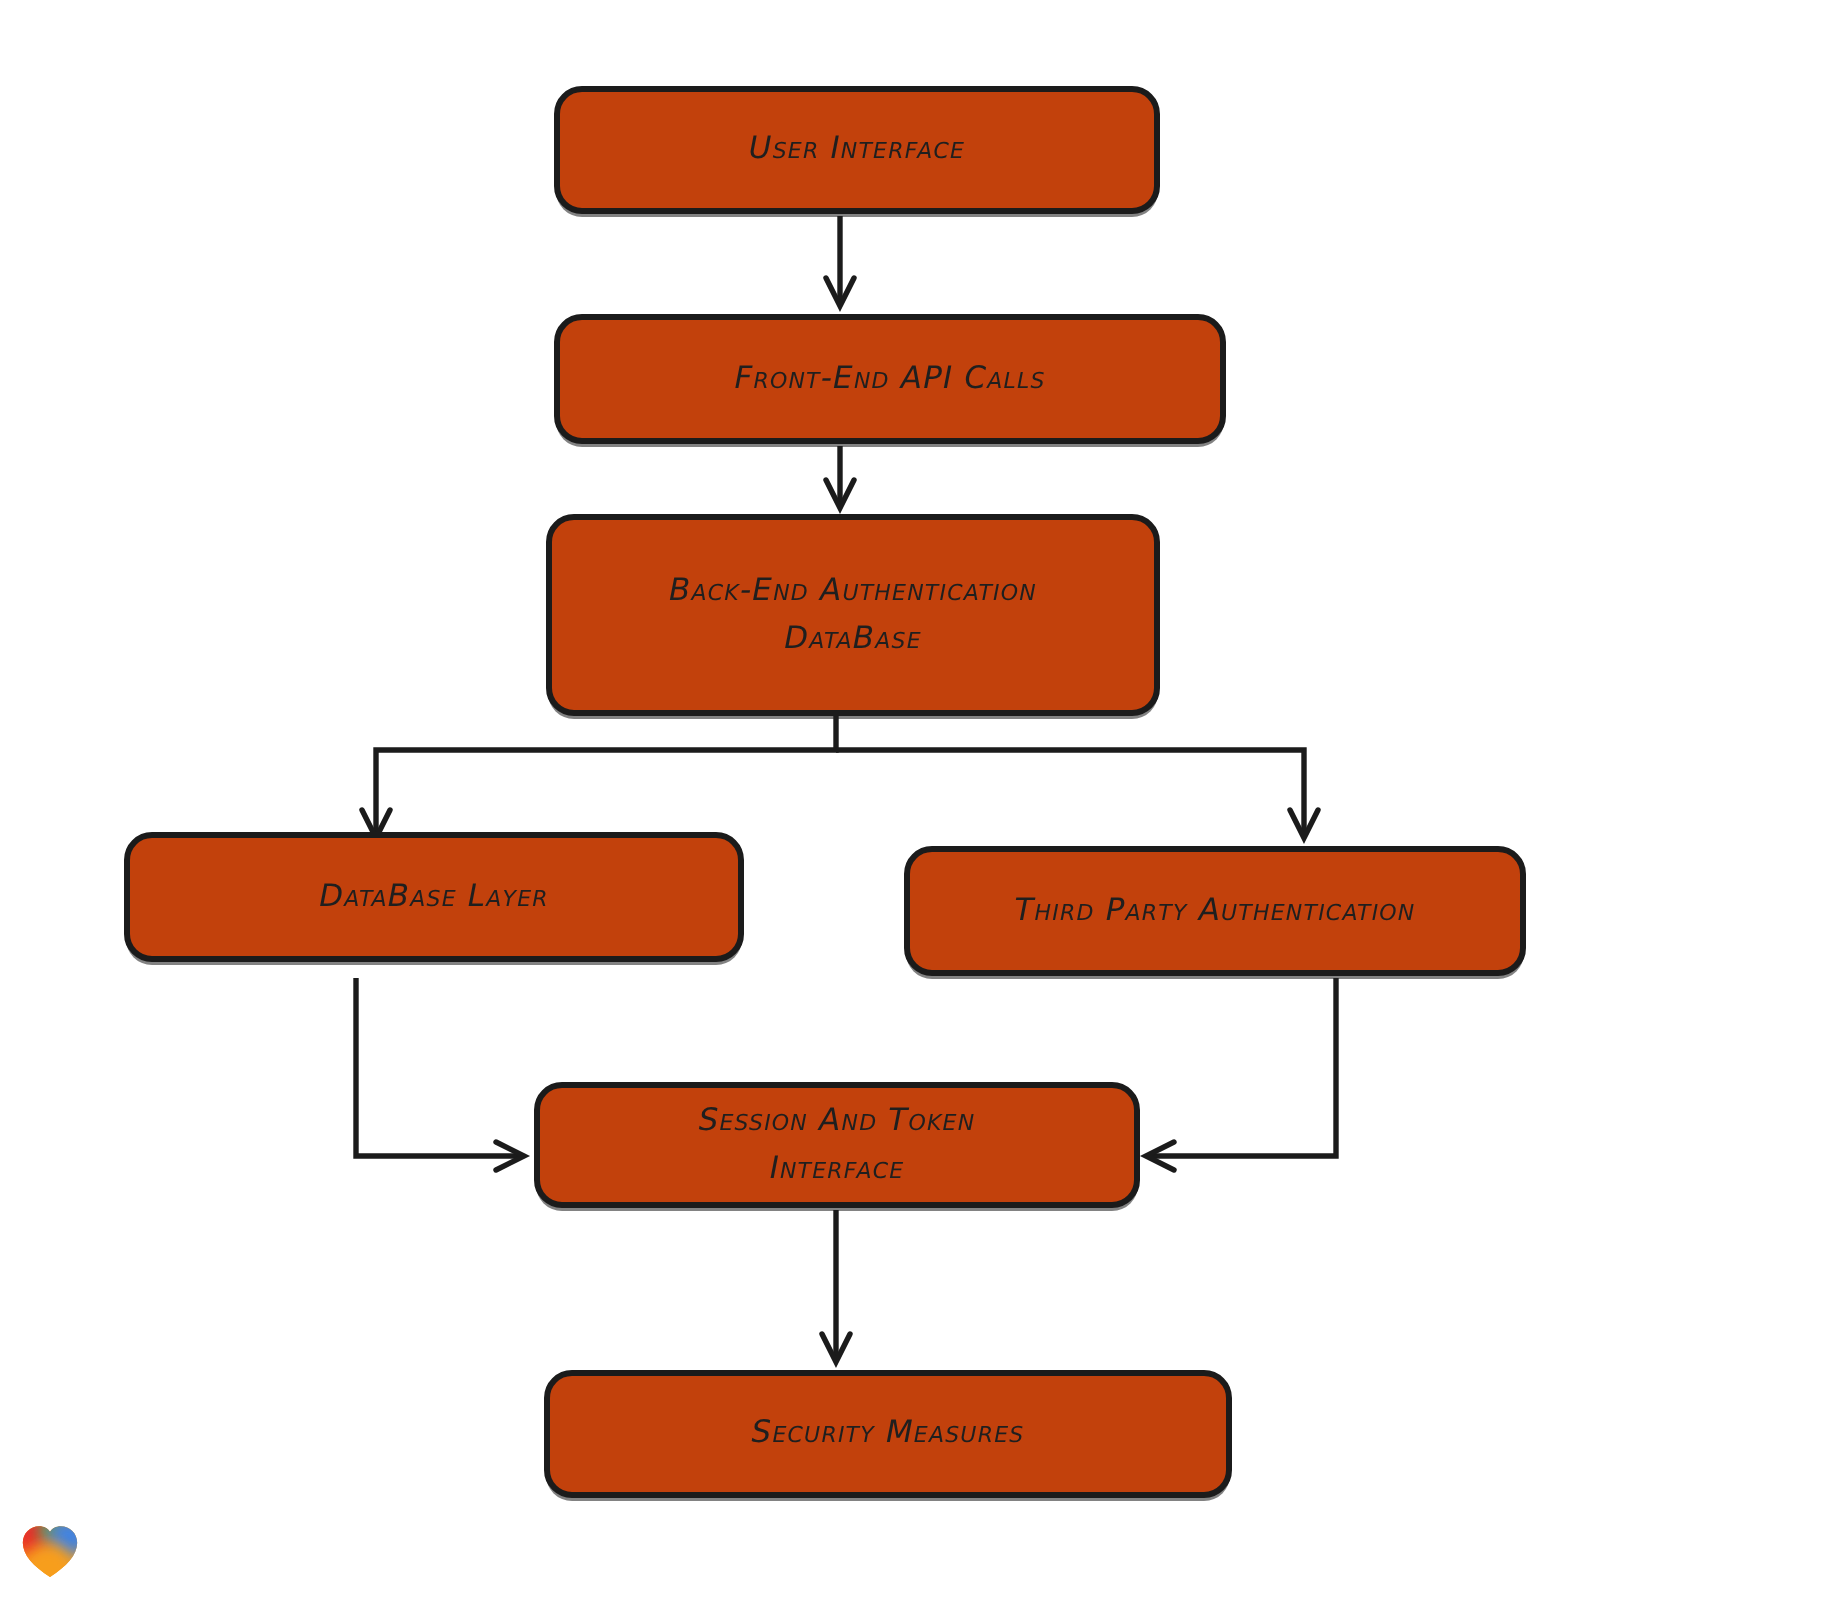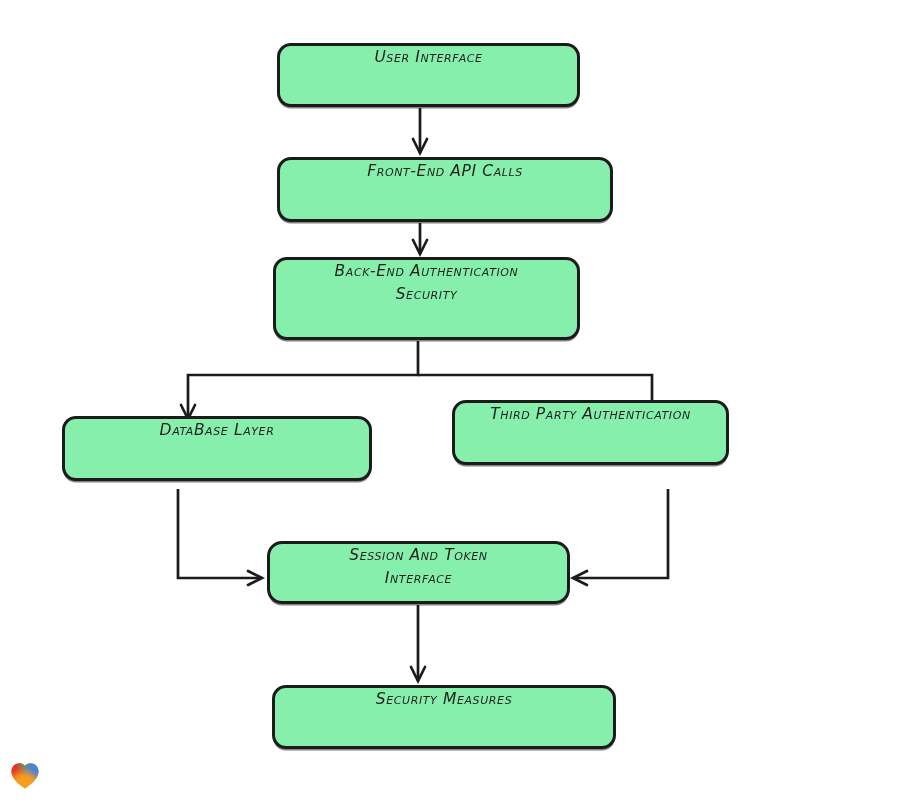--- a/index.html
+++ b/index.html
@@ -15,26 +15,27 @@
     background: #ffffff;
   }
   #edge-layer {
     position: absolute; left: 0; top: 0;
     width: 911px; height: 810px;
     overflow: visible;
   }
   .node {
     position: absolute;
     box-sizing: border-box;
-    background: #86efac;
+    background: #c2410c;
     border: 3px solid #1b1b1b;
     border-radius: 14px;
     display: flex;
     flex-direction: column;
     align-items: center;
+    justify-content: center;
     text-align: center;
     box-shadow: 0 2.5px 0 -1px rgba(27,27,27,0.55);
   }
   .node-label {
     font-style: italic;
     font-variant: small-caps;
     font-size: 15.5px;
     line-height: 1.5;
     letter-spacing: 0.6px;
     color: #1f1f1f;
@@ -69,31 +70,31 @@
       </g>
   </svg>
 
   <div id="nodes">
       <div class="node" style="left: 277px; top: 43px; width: 303px; height: 64px;">
         <div class="node-label">User Interface</div>
       </div>
       <div class="node" style="left: 277px; top: 157px; width: 336px; height: 65px;">
         <div class="node-label">Front-End API Calls</div>
       </div>
-      <div class="node" style="left: 273px; top: 257px; width: 307px; height: 83px;">
+      <div class="node" style="left: 273px; top: 257px; width: 307px; height: 101px;">
         <div class="node-label">Back-End Authentication</div>
-        <div class="node-label">Security</div>
+        <div class="node-label">DataBase</div>
       </div>
       <div class="node" style="left: 62px; top: 416px; width: 310px; height: 65px;">
         <div class="node-label">DataBase Layer</div>
       </div>
-      <div class="node" style="left: 452px; top: 400px; width: 277px; height: 65px;">
+      <div class="node" style="left: 452px; top: 423px; width: 311px; height: 65px;">
         <div class="node-label">Third Party Authentication</div>
       </div>
-      <div class="node" style="left: 267px; top: 541px; width: 303px; height: 63px; border-radius: 15px;">
+      <div class="node" style="left: 267px; top: 541px; width: 303px; height: 63px;">
         <div class="node-label">Session And Token</div>
         <div class="node-label">Interface</div>
       </div>
       <div class="node" style="left: 272px; top: 685px; width: 344px; height: 64px;">
         <div class="node-label">Security Measures</div>
       </div>
     </div>
 
   <div class="watermark">
     <svg width="34" height="34" viewBox="0 0 36 36" xmlns="http://www.w3.org/2000/svg">

